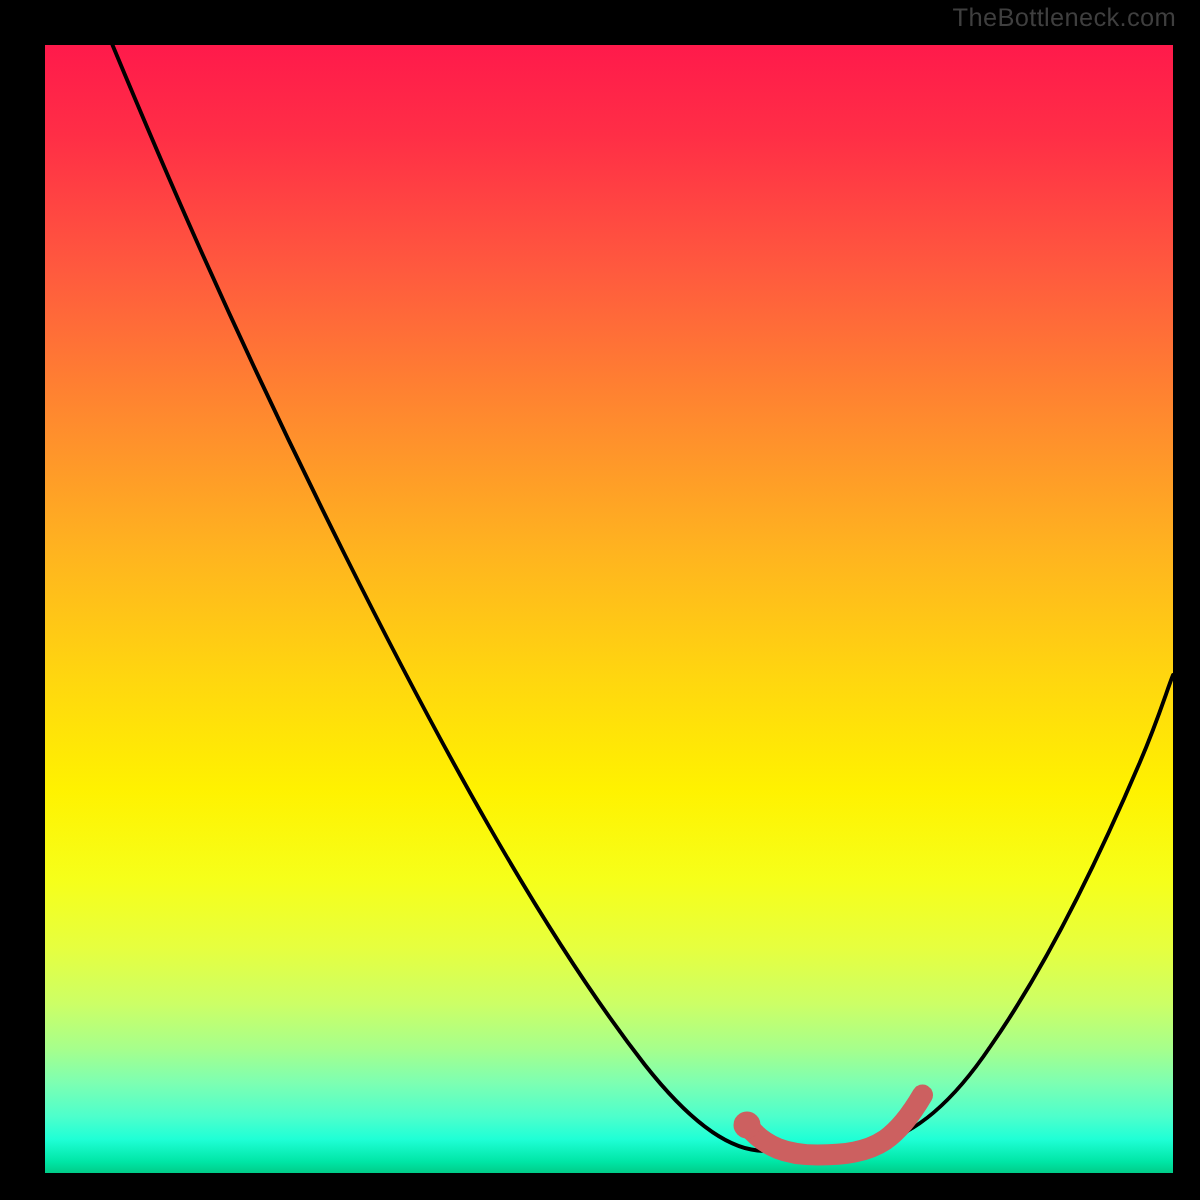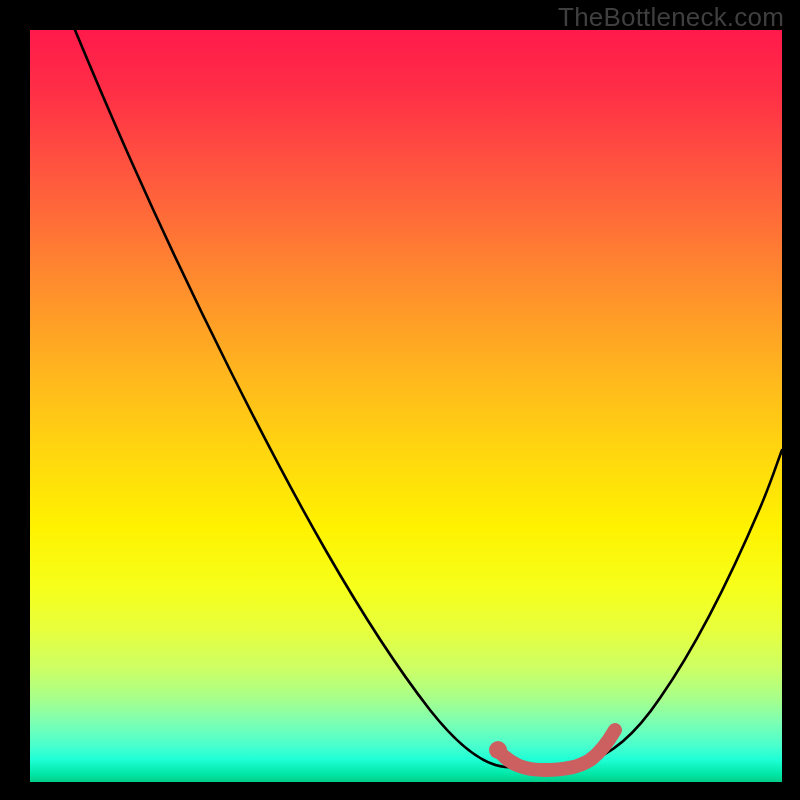--- a/index.html
+++ b/index.html
@@ -46,21 +46,21 @@
       #4dffcc 95%,
       #1fffd6 97%,
       #00e6a6 99%,
       #00cc88 100%);
   }
   .watermark {
     position: absolute;
     top: 2px;
     right: 16px;
     color: #3f3f3f;
-    font-size: 26px;
+    font-size: 17px;
     font-weight: 500;
     letter-spacing: 0.2px;
     z-index: 10;
   }
   svg.curve {
     position: absolute;
     inset: 0;
     width: 100%;
     height: 100%;
     z-index: 5;

